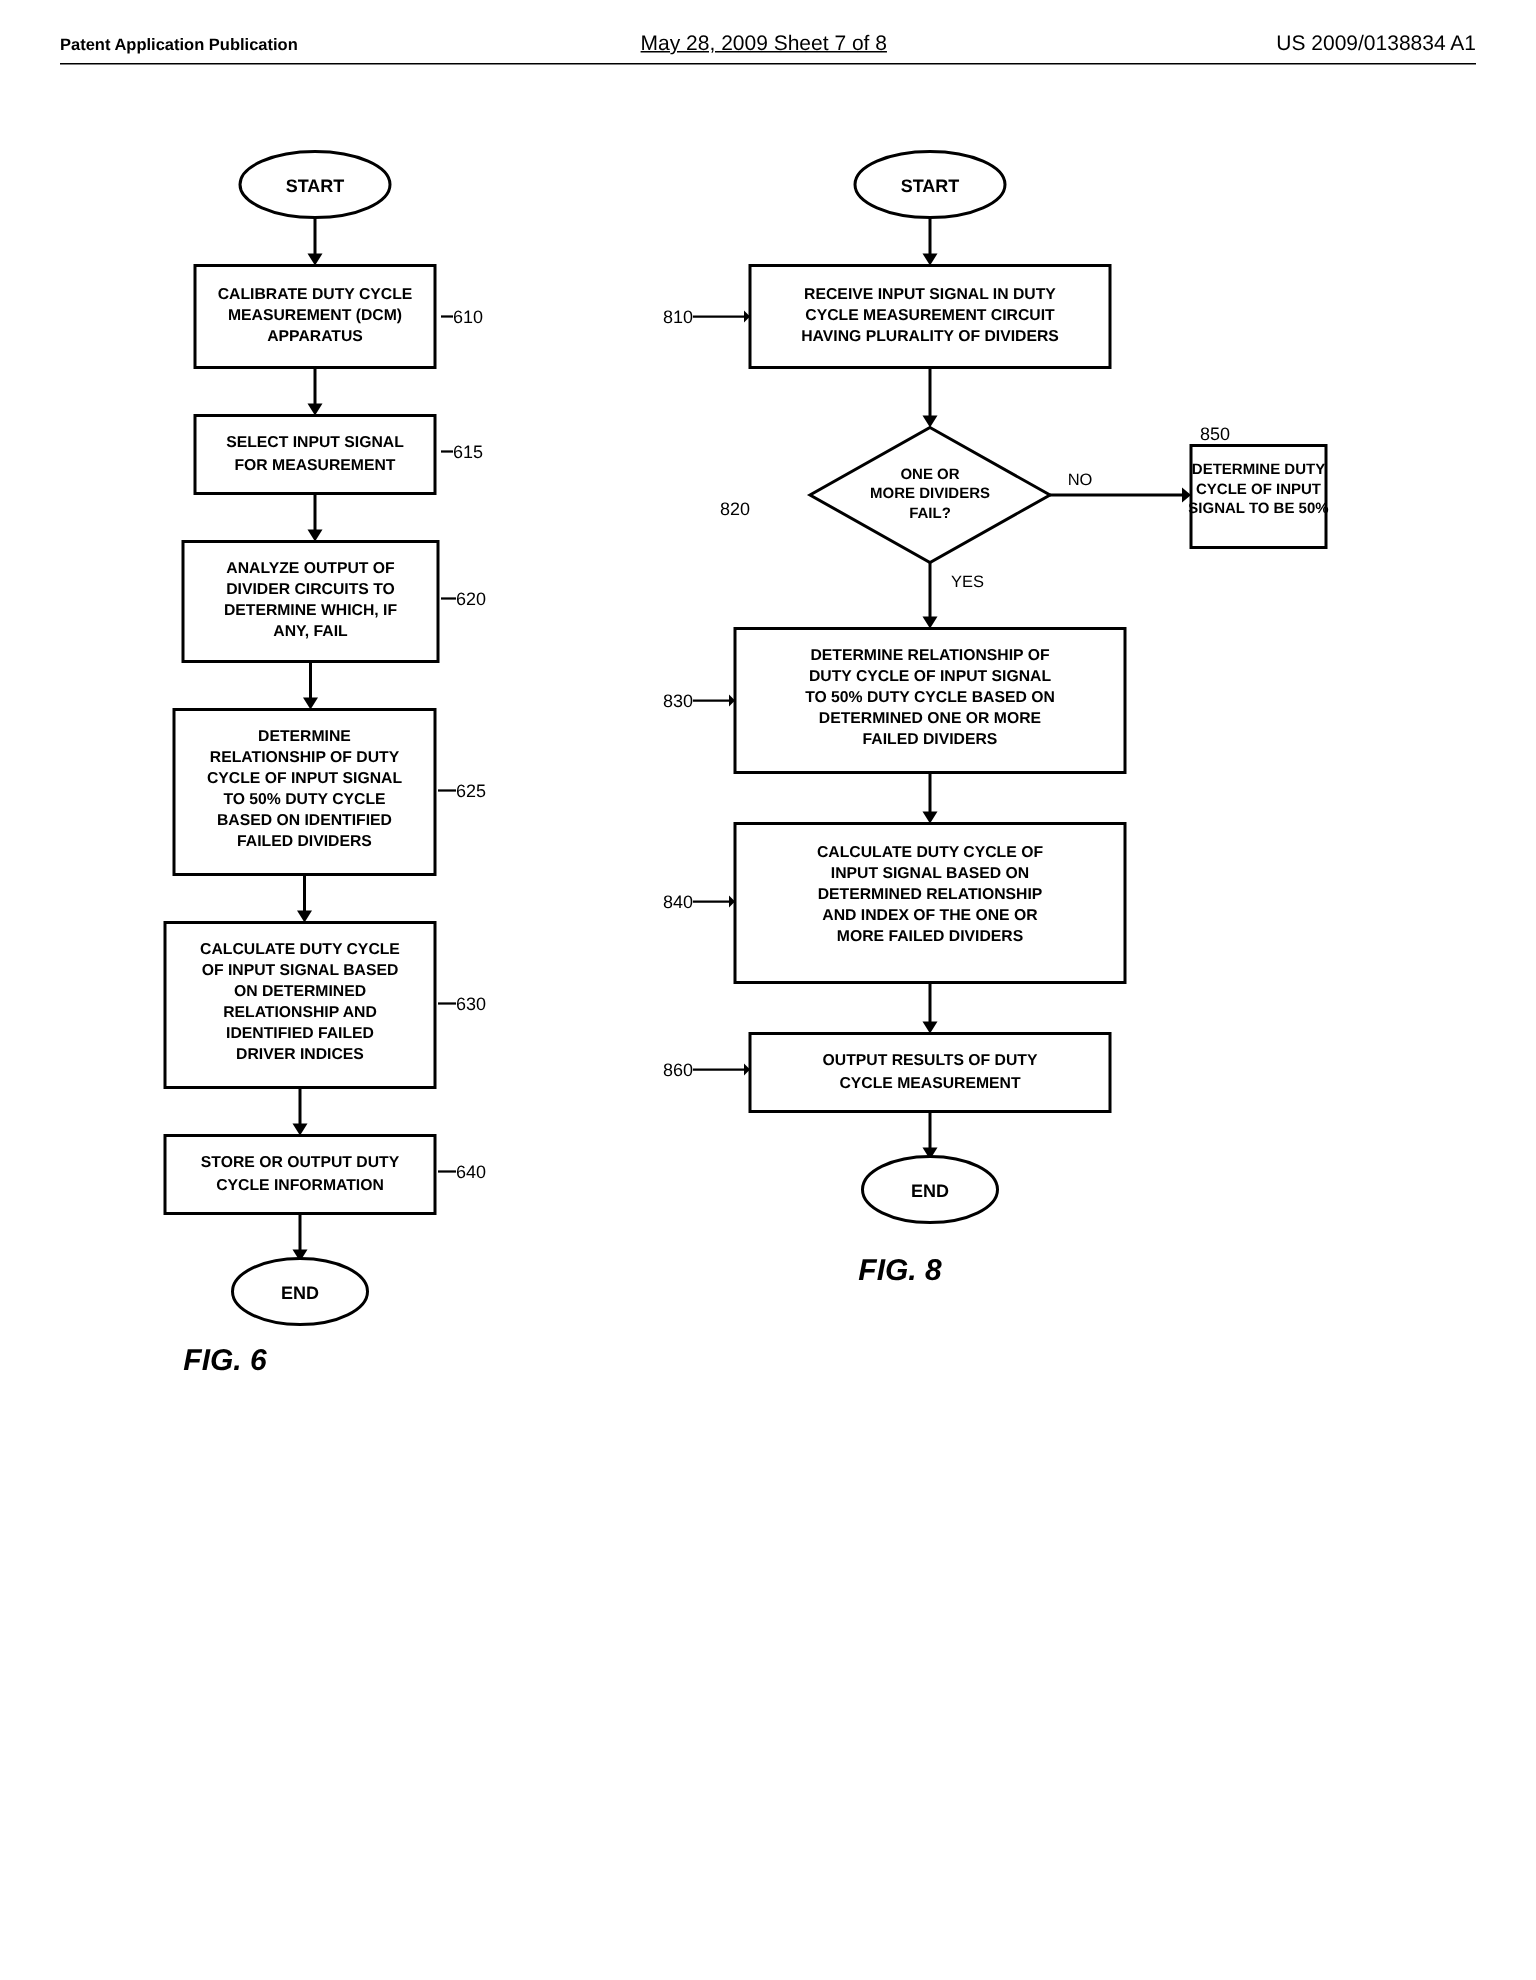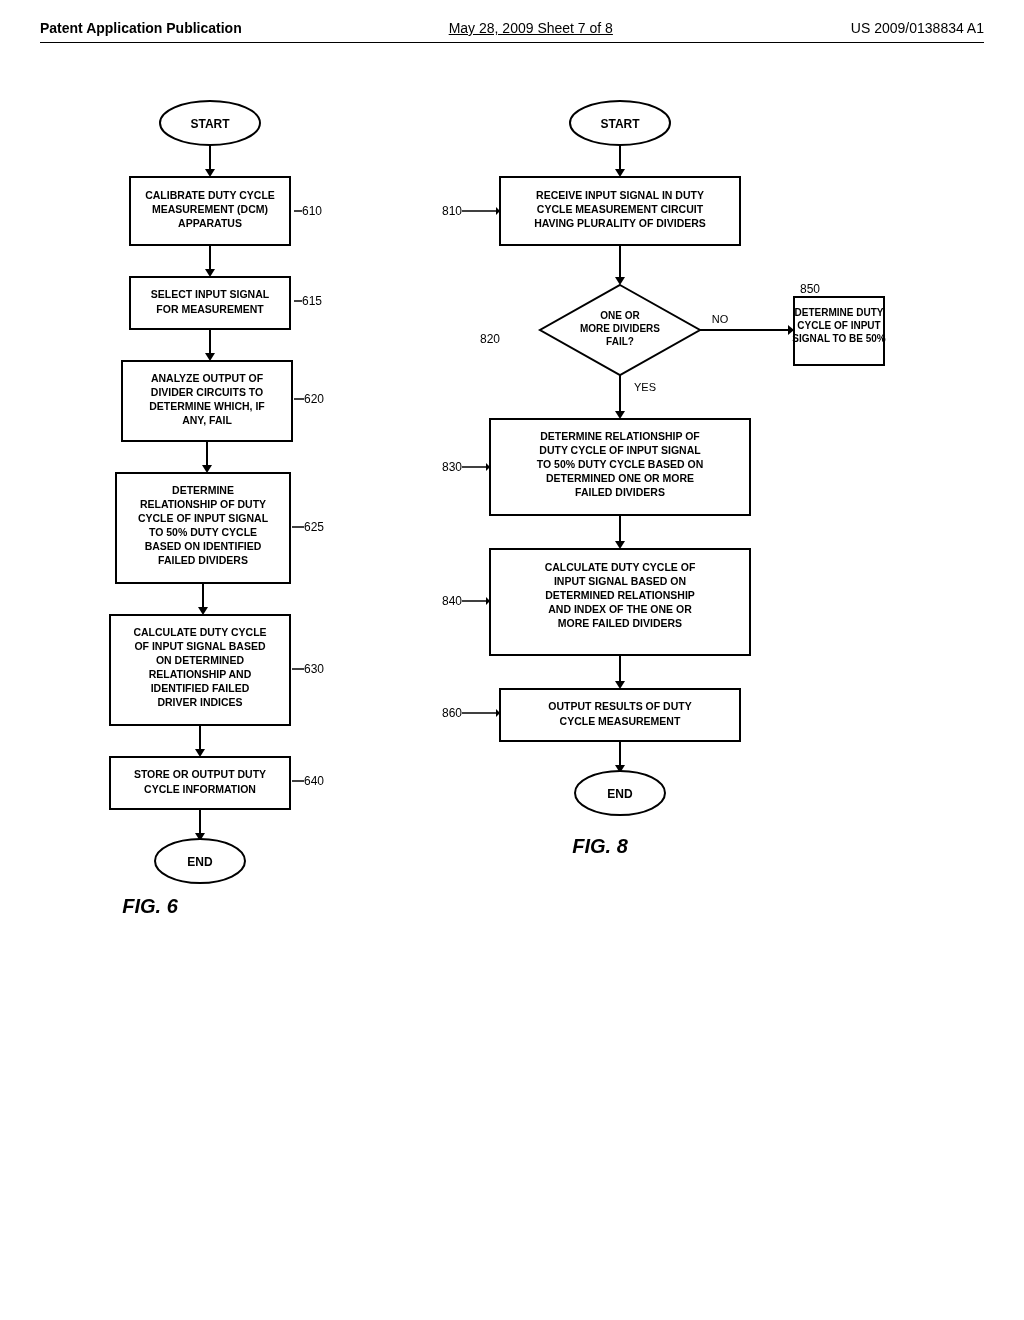--- a/index.html
+++ b/index.html
@@ -23,21 +23,21 @@
       display: flex;
       justify-content: space-between;
       align-items: baseline;
       border-bottom: 1px solid #000;
       padding-bottom: 6px;
       margin-bottom: 30px;
     }
 
     .header-left {
       font-weight: bold;
-      font-size: 14px;
+      font-size: 11px;
     }
 
     .header-center {
       font-size: 14px;
       text-decoration: underline;
     }
 
     .header-right {
       font-size: 14px;
       margin-left: 31px;

